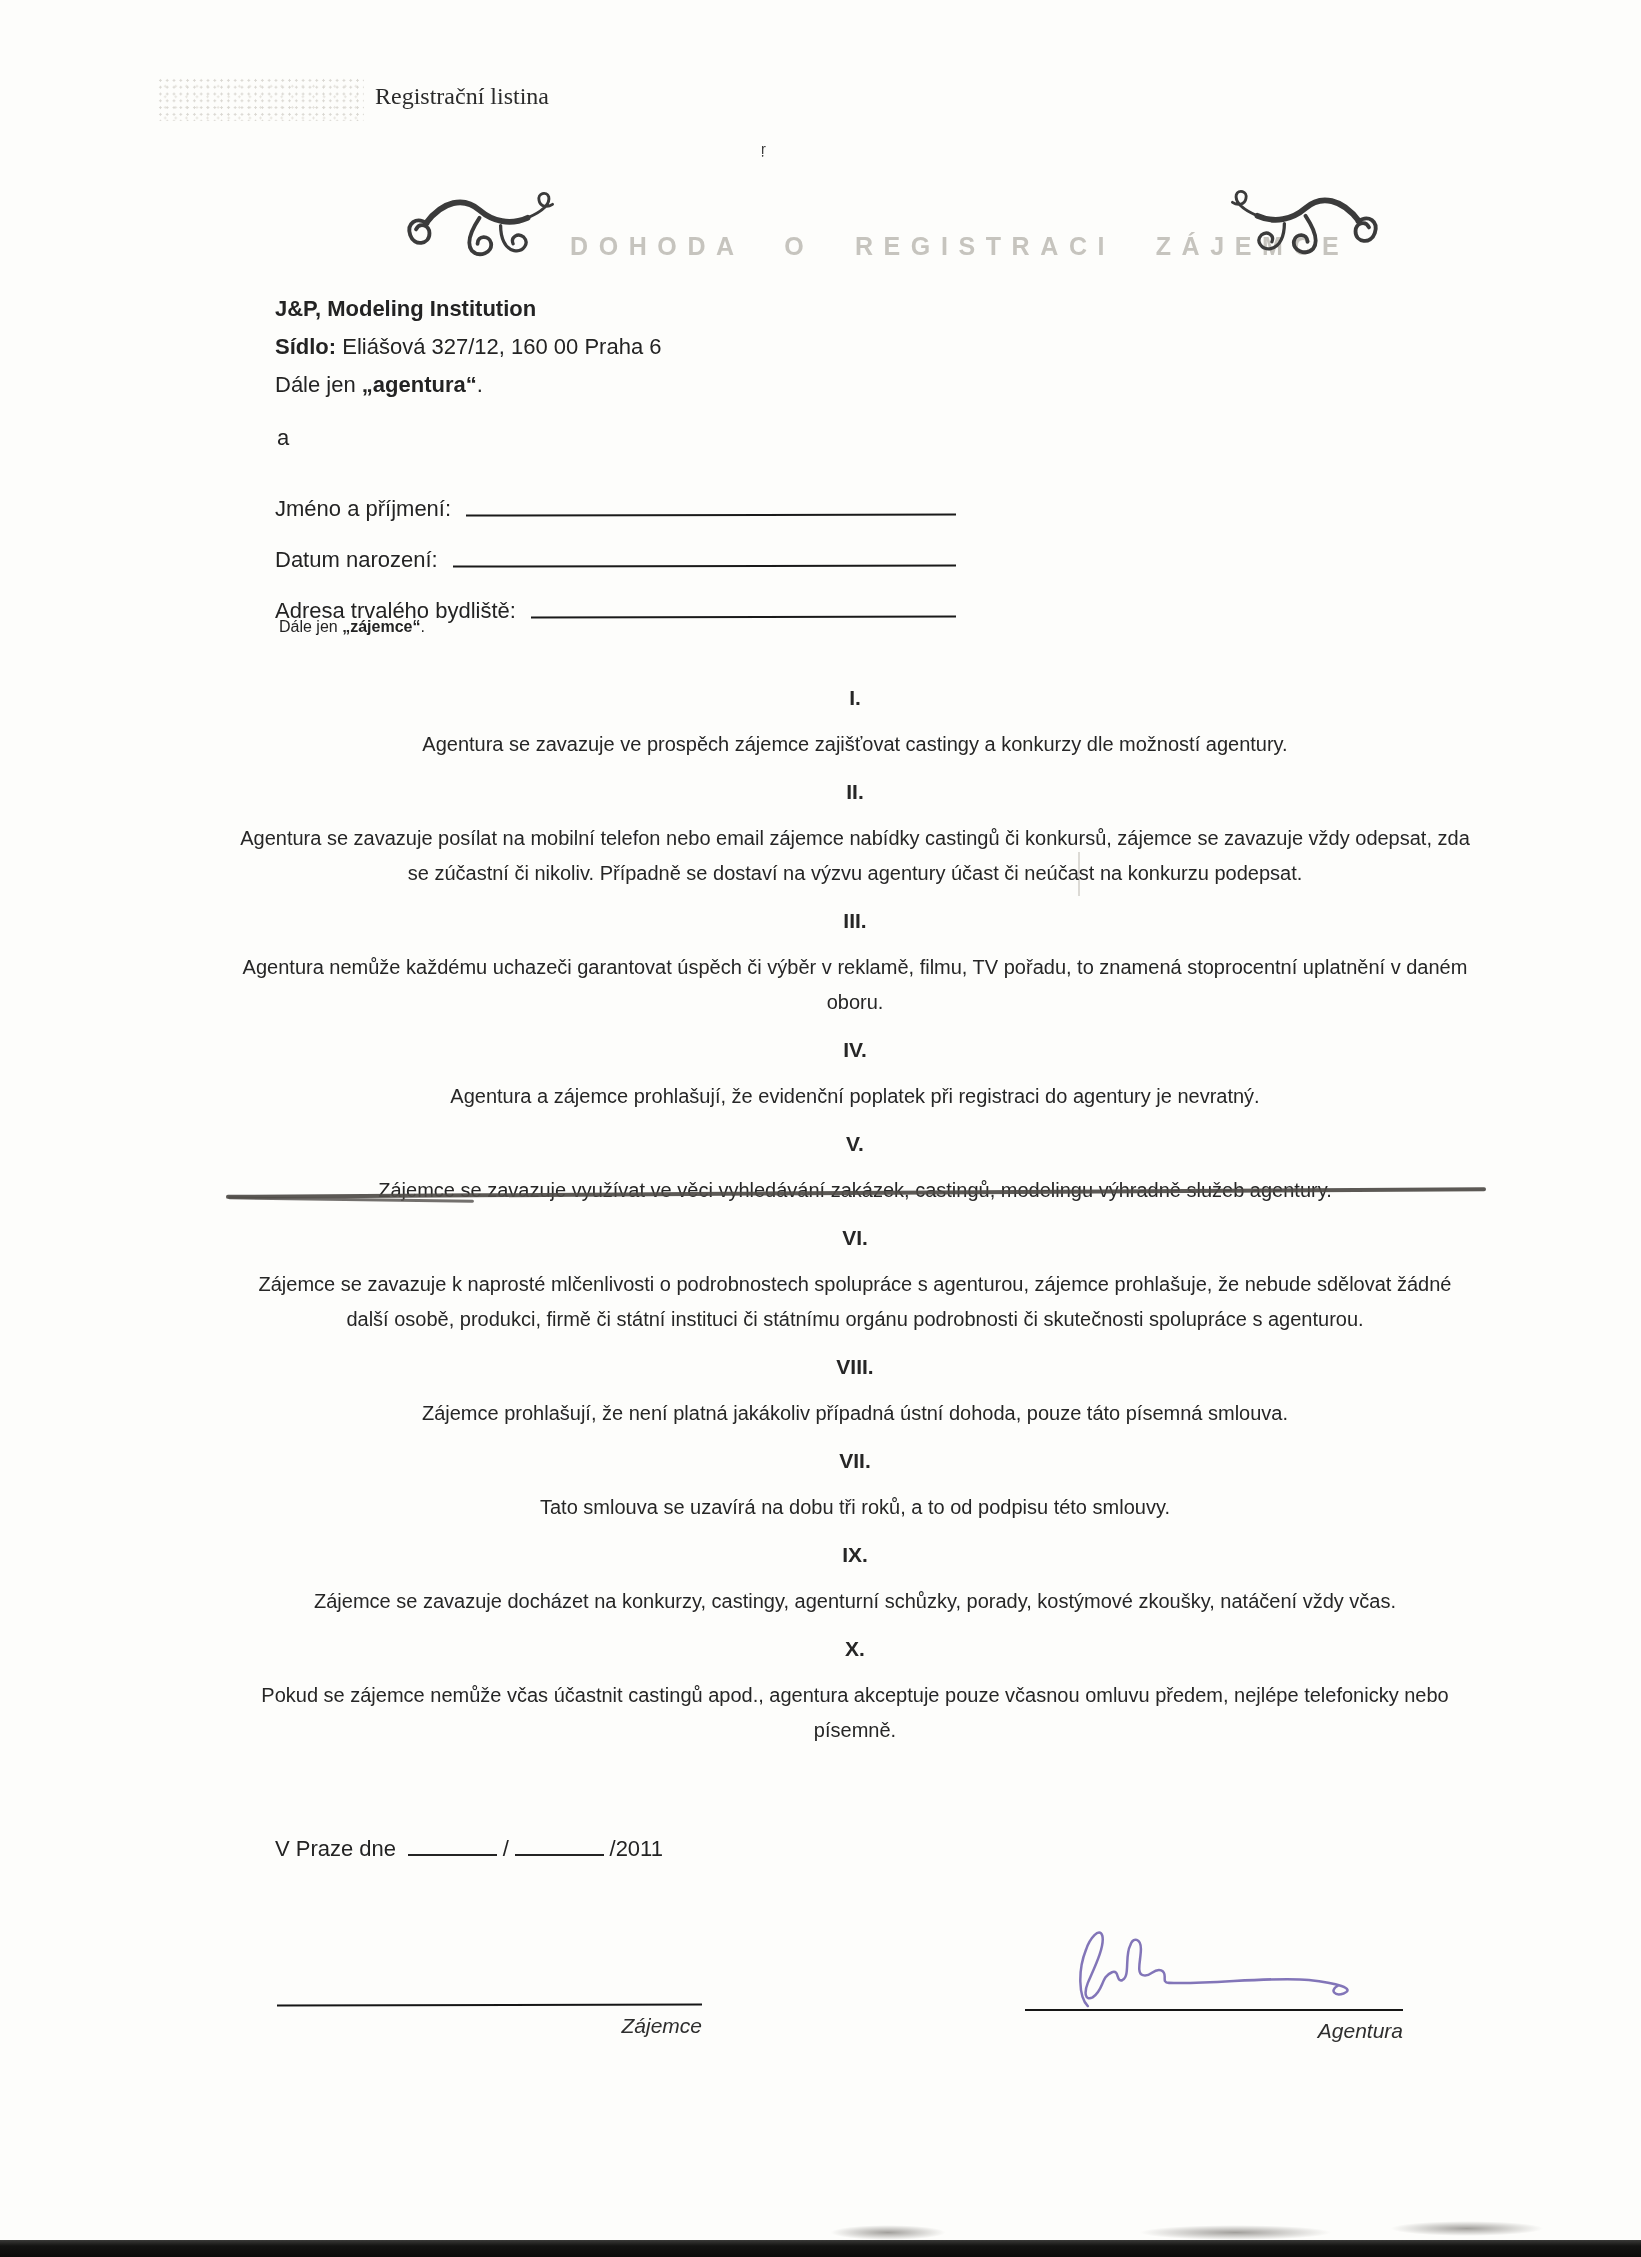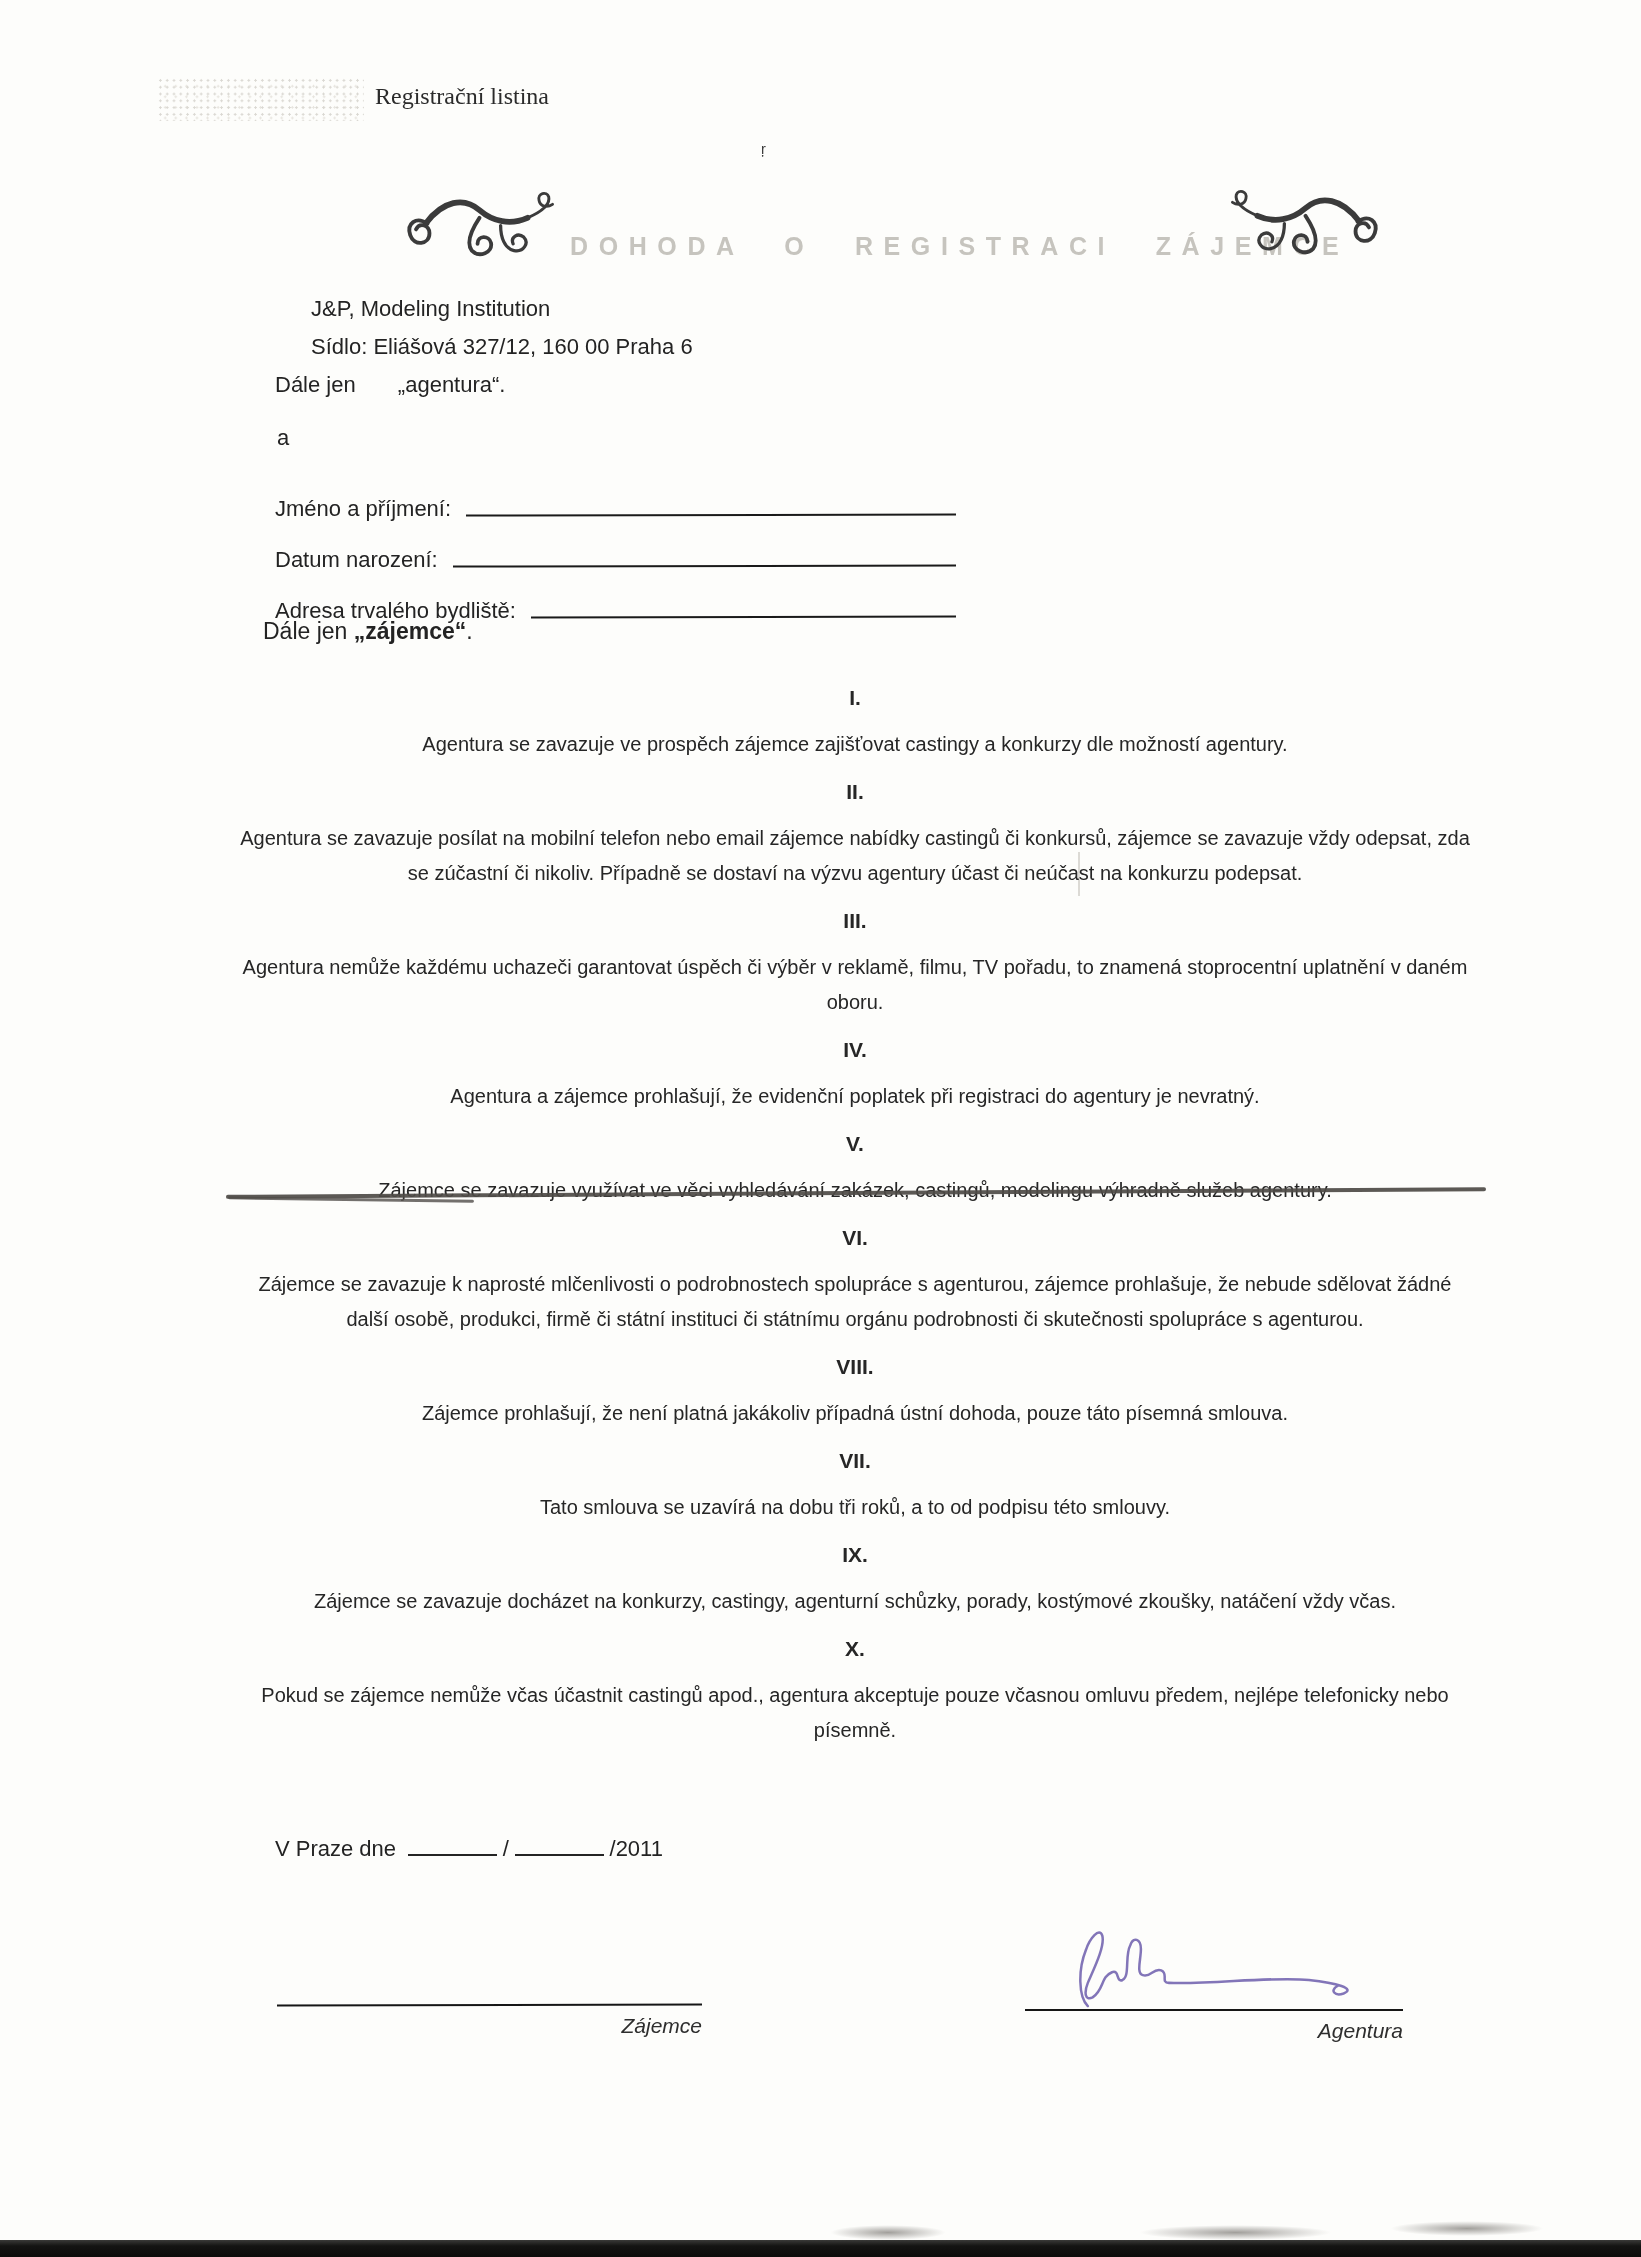--- a/index.html
+++ b/index.html
@@ -28,32 +28,32 @@
   .flourish-left{left:404px; top:189px;}
   .flourish-right{left:1207px; top:187px; transform:scaleX(-1);}
   .doc-title{
     position:absolute; left:570px; top:232px; width:637px; text-align:center;
     font-size:25px; font-weight:700; letter-spacing:10.6px; word-spacing:23px;
     color:#c6c4be; filter:blur(0.4px); white-space:nowrap;
   }
 
   
   .party{position:absolute; left:275px; top:290px; font-size:22px; line-height:38px;}
-  .party .bold{font-weight:400;margin-left:36px;}
+  .party .bold{font-weight:700;}
   .conjunction{position:absolute; left:277px; top:425px; font-size:22px;}
 
   
   .fields{position:absolute; left:275px; top:473px; width:681px;}
   .field-row{display:flex; align-items:flex-end; height:51px;}
   .field-label{font-size:22px; white-space:nowrap; padding-bottom:1.9px;}
   .field-line{
     flex:1; margin-left:15.4px; margin-bottom:7.7px; height:0;
     border-bottom:2.4px solid #1a1a1a; transform:rotate(-0.12deg);
   }
-  .applicant-alias{position:absolute; left:263px; top:618px; font-size:23px;}
+  .applicant-alias{position:absolute; left:279px; top:618px; font-size:16px;}
   .applicant-alias .bold{font-weight:700;}
 
   
   .sections{
     position:absolute; left:179px; top:674px; width:1352px;
     text-align:center; font-size:20px; color:#262626;
   }
   .section-number{font-weight:700; font-size:21px; line-height:35px; margin-top:5.8px;}
   .section-text{margin:12px auto; max-width:1231px; line-height:35px;}
   .section.struck .section-text{position:relative;}

